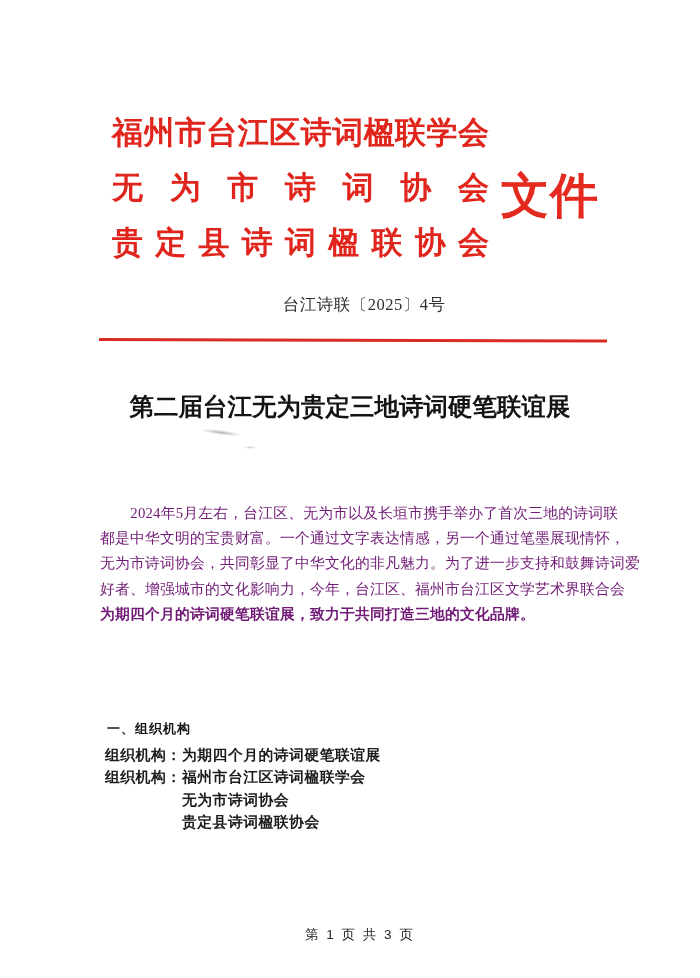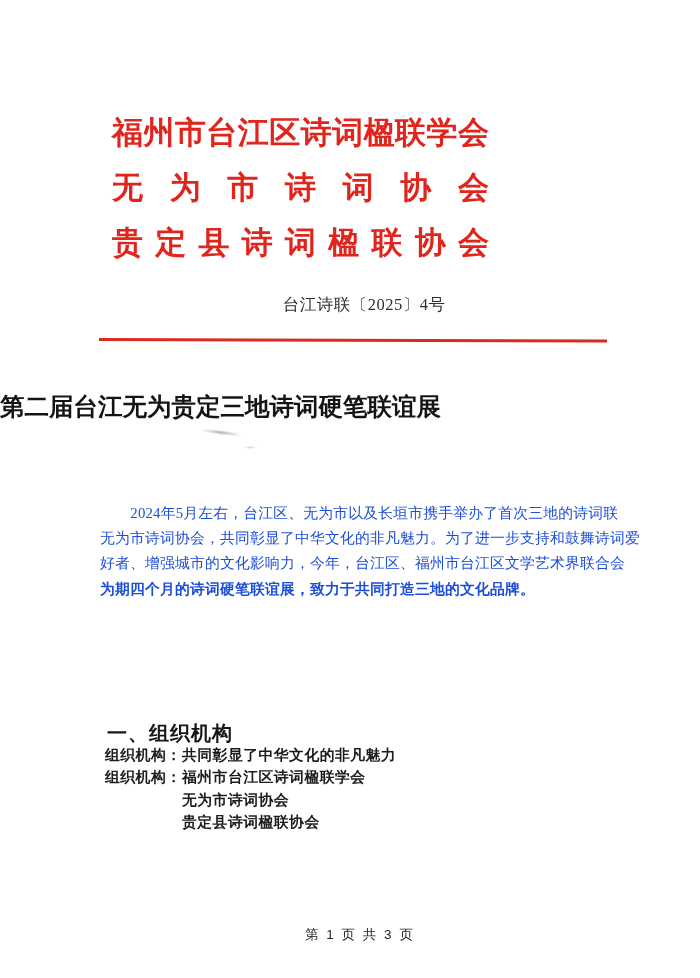--- a/index.html
+++ b/index.html
@@ -66,21 +66,21 @@
     background: #d92b21;
     transform: rotate(0.18deg);
     transform-origin: left center;
   }
 
   
   .doc-title {
     position: absolute;
     left: 0; right: 0;
     top: 391px;
-    text-align: left;
+    text-align: center;
     font-size: 24.5px;
     line-height: 1.3;
     font-weight: bold;
     color: #141414;
     letter-spacing: 0px;
     white-space: nowrap;
   }
 
   .scan-smudge {
     position: absolute;
@@ -101,39 +101,39 @@
     border-radius: 50%;
     background: radial-gradient(closest-side, rgba(120,120,120,0.35), rgba(120,120,120,0.0));
   }
 
   
   .body-block {
     position: absolute;
     left: 100px;
     top: 501px;
     width: 511px;
-    color: #1d4ed8;
+    color: #701a75;
   }
   .body-line {
     font-size: 14.8px;
     line-height: 25.2px;
     text-align: justify;
     text-align-last: justify;
     white-space: nowrap;
     letter-spacing: 0.2px;
   }
   .body-line.first { text-indent: 2.05em; }
   .body-line.last  { text-align-last: left; font-weight: bold; }
 
   
   .section-heading {
     position: absolute;
     left: 107px;
     top: 721px;
-    font-size: 20px;
+    font-size: 13px;
     line-height: 1.25;
     font-weight: bold;
     color: #151515;
     font-family: "Liberation Sans", "DejaVu Sans", sans-serif;
     letter-spacing: 1px;
     white-space: nowrap;
   }
   .org-rows {
     position: absolute;
     left: 105px;
@@ -169,43 +169,45 @@
 </head>
 <body>
 
 <div class="page">
 
   <div class="org-block">
     <div class="org-line">福州市台江区诗词楹联学会</div>
     <div class="org-line">无为市诗词协会</div>
     <div class="org-line">贵定县诗词楹联协会</div>
   </div>
+  <div class="doc-type">文件</div>
 
   <div class="doc-number">台江诗联〔2025〕4号</div>
 
   <div class="red-rule"></div>
 
   <div class="doc-title">第二届台江无为贵定三地诗词硬笔联谊展</div>
 
   <div class="scan-smudge"></div>
   <div class="scan-smudge2"></div>
 
   <div class="body-block">
     <div class="body-line first">2024年5月左右，台江区、无为市以及长垣市携手举办了首次三地的诗词联</div>
+    <div class="body-line">都是中华文明的宝贵财富。一个通过文字表达情感，另一个通过笔墨展现情怀，</div>
     <div class="body-line">无为市诗词协会，共同彰显了中华文化的非凡魅力。为了进一步支持和鼓舞诗词爱</div>
     <div class="body-line">好者、增强城市的文化影响力，今年，台江区、福州市台江区文学艺术界联合会</div>
     <div class="body-line last">为期四个月的诗词硬笔联谊展，致力于共同打造三地的文化品牌。</div>
   </div>
 
   <div class="section-heading">一、组织机构</div>
 
   <div class="org-rows">
     <div class="org-row">
       <span class="row-label">组织机构：</span>
-      <span class="row-value">共同彰显了中华文化的非凡魅力</span>
+      <span class="row-value">为期四个月的诗词硬笔联谊展</span>
     </div>
     <div class="org-row">
       <span class="row-label">组织机构：</span>
       <span class="row-value">福州市台江区诗词楹联学会</span>
     </div>
     <div class="org-row">
       <span class="row-label"></span>
       <span class="row-value">无为市诗词协会</span>
     </div>
     <div class="org-row">

